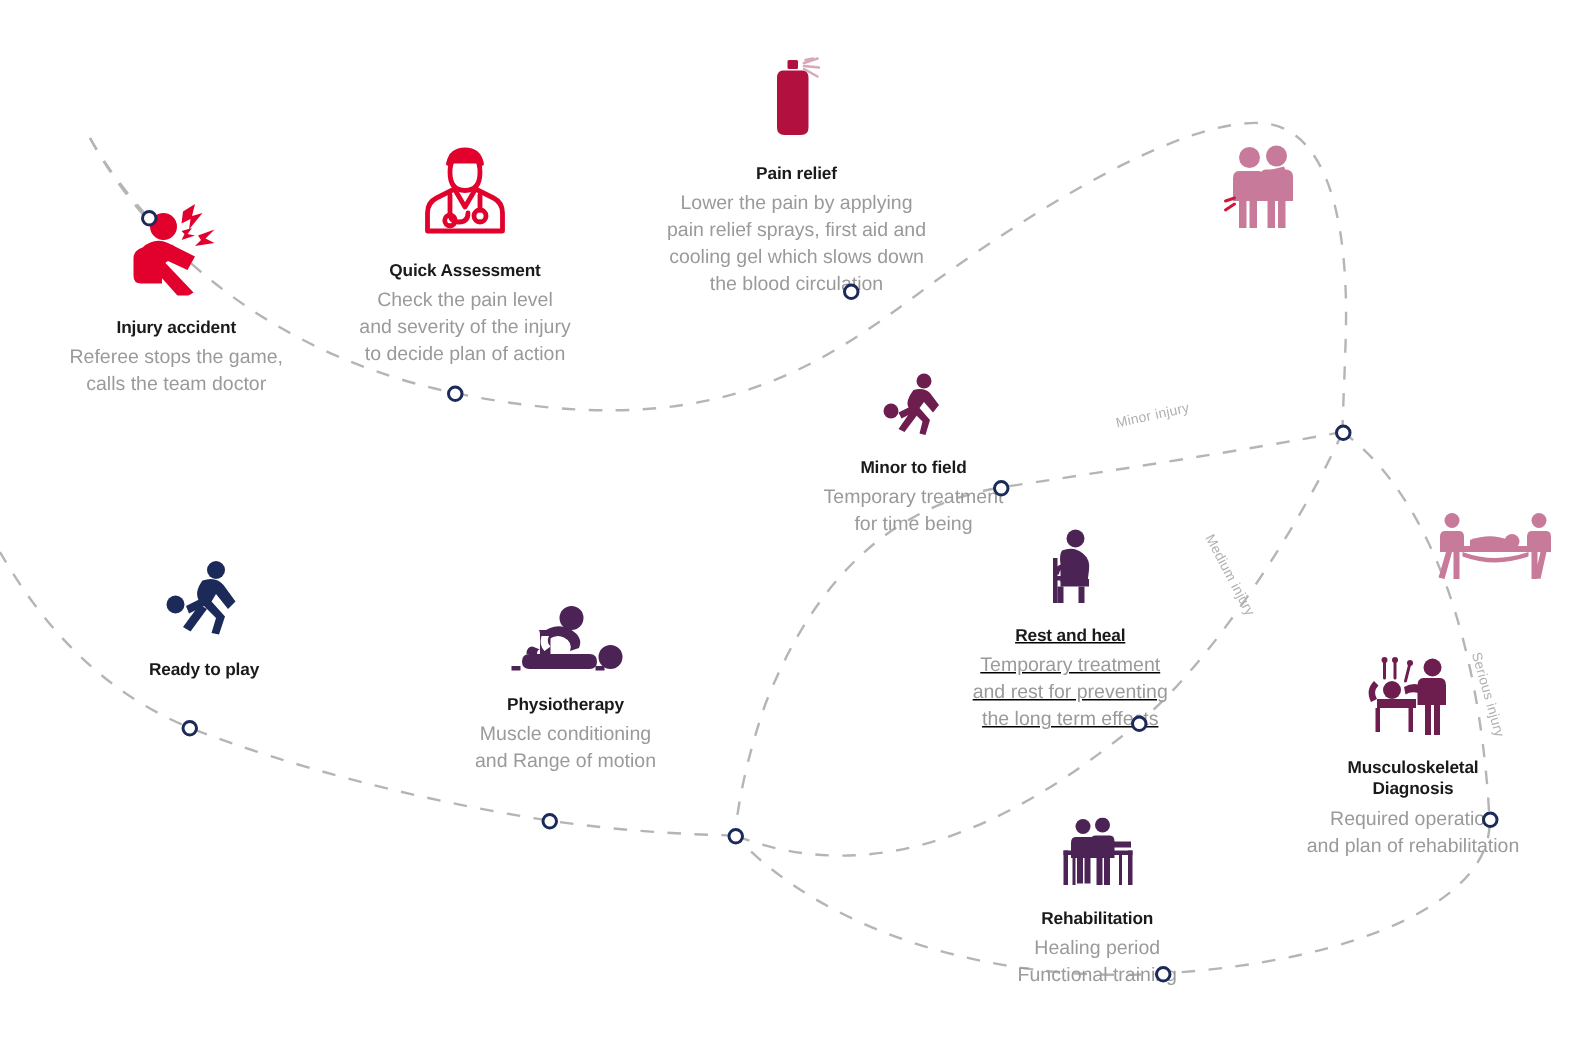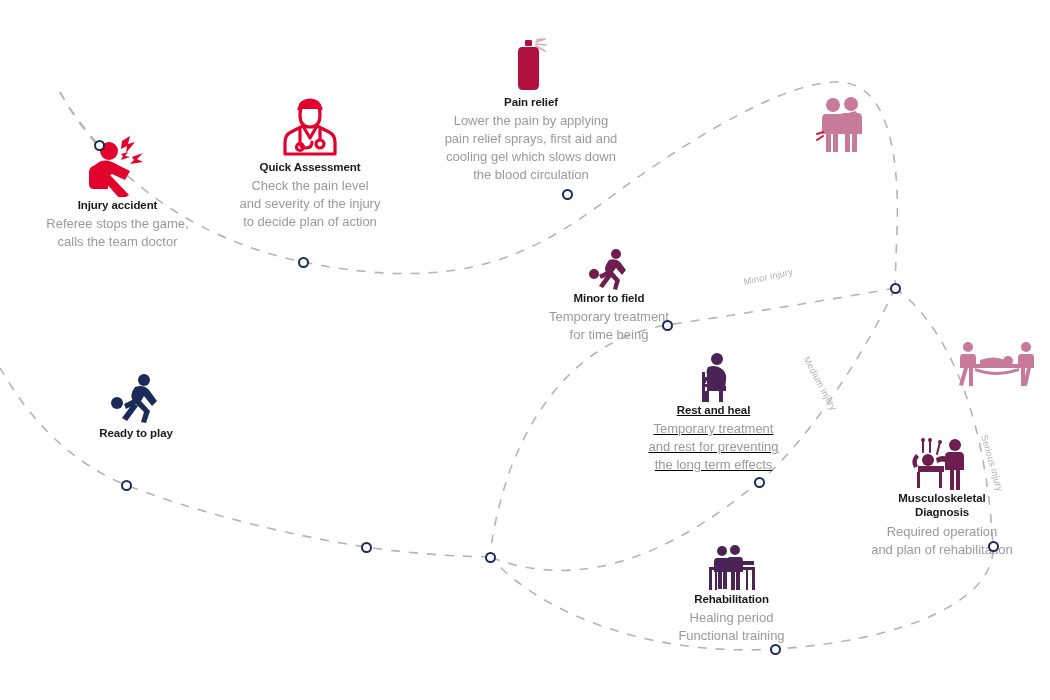--- a/index.html
+++ b/index.html
@@ -33,21 +33,21 @@
     display: block;
     margin: 0 auto;
     line-height: 0;
   }
   .node-title {
     font-size: 11.5px;
     font-weight: bold;
     color: #1a1a1a;
     letter-spacing: -0.1px;
     line-height: 1.25;
-    margin-top: 1px;
+    margin-top: 15px;
     white-space: pre-line;
   }
   .node-desc {
     font-size: 13px;
     font-weight: normal;
     color: #9a9a9a;
     line-height: 1.38;
     margin-top: 3px;
     white-space: pre-line;
   }
@@ -276,20 +276,40 @@
           <path d="M10 25 l2 0 l0 20 l-2 0z"></path>
           <path d="M41 25 l2 0 l0 20 l-2 0z"></path>
         </g>
       </svg>
     </span>
     <div class="node-title">Rehabilitation</div>
     <div class="node-desc">Healing period
 Functional training</div>
   </div>
 
+  <div class="node-group" style="left:303px; top:400px; width:148px;">
+    <span class="node-icon">
+      <svg width="92" height="48" viewBox="0 0 92 48" xmlns="http://www.w3.org/2000/svg">
+        <g fill="#4b2354">
+          <circle cx="50" cy="12" r="8"></circle>
+          <path d="M30 22 q10 -8 20 -2 q8 5 5 12 l-6 2 q2 -6 -4 -9 q-6 -3 -12 3z"></path>
+          <path d="M28 20 l5 0 q3 0 3 4 l0 14 l-7 0 l0 -14 q0 -4 -1 -4z"></path>
+          <path d="M22 36 l40 0 q5 0 5 5 q0 5 -5 5 l-40 0 q-5 0 -5 -5 q0 -5 5 -5z"></path>
+          <path d="M24 31 q-4 0 -4 5 l7 0 q0 -3 2 -3z"></path>
+          <circle cx="76" cy="38" r="8"></circle>
+          <path d="M10 44 l6 0 l0 3 l-6 0z"></path>
+          <path d="M66 44 l6 0 l0 3 l-6 0z"></path>
+          <path d="M30 24 q-2 6 2 10 l4 -3 q-3 -3 -1 -7z" fill="#ffffff"></path>
+        </g>
+      </svg>
+    </span>
+    <div class="node-title">Physiotherapy</div>
+    <div class="node-desc">Muscle conditioning
+and Range of motion</div>
+  </div>
 
   <div class="node-group" style="left:72px; top:373px; width:128px;">
     <span class="node-icon">
       <svg width="58" height="52" viewBox="0 0 58 52" xmlns="http://www.w3.org/2000/svg">
         <g fill="#1b2a58">
           <circle cx="37" cy="7" r="6"></circle>
           <path d="M28 14 q9 -3 14 3 l8 11 -5 5 -8 -10 -3 5 9 10 -4 12 -5 -1 3 -10 -11 -11 q-4 -6 2 -14z"></path>
           <path d="M29 25 l-12 6 2 5 12 -6z"></path>
           <path d="M31 33 l-11 15 -5 -3 11 -15z"></path>
           <circle cx="10" cy="30" r="6"></circle>

